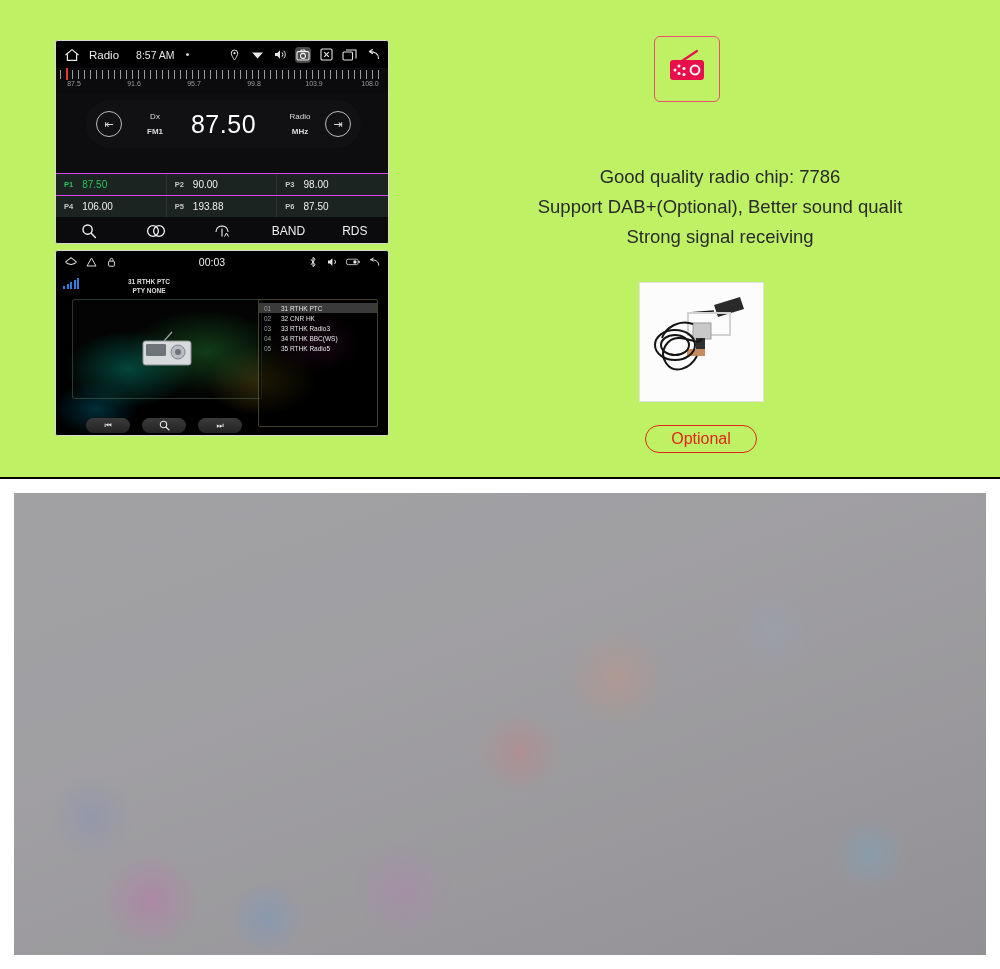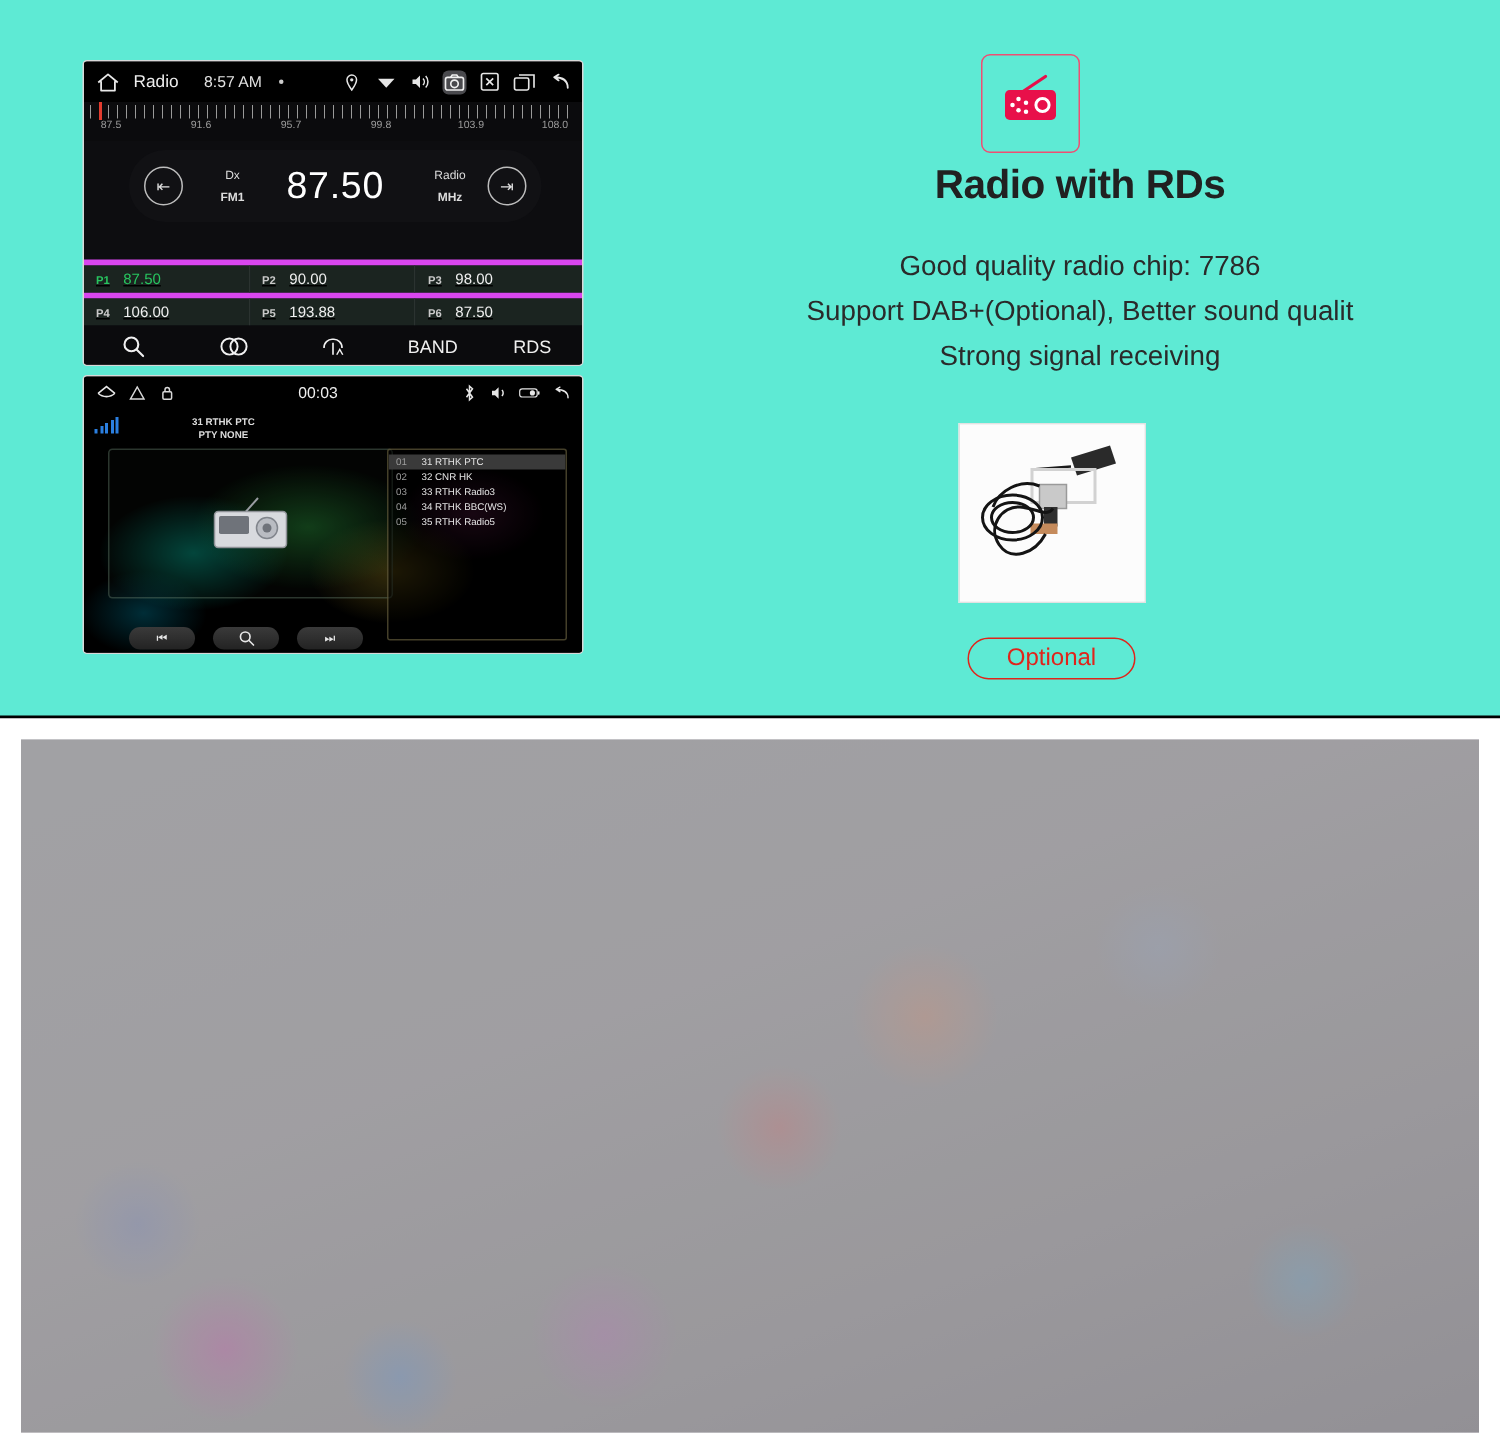--- a/index.html
+++ b/index.html
@@ -5,21 +5,21 @@
   * { box-sizing: border-box; margin: 0; padding: 0; }
   html, body {
     width: 1000px; height: 969px;
     background: #ffffff;
     font-family: "Liberation Sans", sans-serif;
     overflow: hidden;
   }
   .page { position: relative; width: 1000px; height: 969px; background:#fff; }
 
   
-  .sec-radio { position:absolute; left:0; top:0; width:1000px; height:478px; background:#5eead4; }
+  .sec-radio { position:absolute; left:0; top:0; width:1000px; height:478px; background:#bef264; }
   .divider-line { position:absolute; left:0; top:477px; width:1000px; height:2px; background:#000; }
 
   
   .screen1 {
     position:absolute; left:55px; top:40px; width:334px; height:204px;
     background:#0a0a0c; border:1px solid #d8d8d8; border-radius:3px; overflow:hidden;
   }
   .statusbar {
     height:27px; background:#000; display:flex; align-items:center;
     padding:0 8px; color:#e8e8e8; font-size:11px; gap:7px;
@@ -63,21 +63,21 @@
   .pill-freq { flex:1 1 auto; text-align:center; font-size:25px; color:#fff; letter-spacing:0.5px; }
   .pty-row {
     position:absolute; left:0; top:62px; width:100%; height:17px;
     display:flex; font-size:8.5px; color:#d4c9b0; align-items:center;
   }
   .pty-row .c1 { width:33.3%; }
   .pty-row .c2 { width:33.3%; text-align:center; color:#e0d5bd; font-weight:bold; padding-left:4px;}
   .pty-row .c3 { width:33.3%; text-align:left; color:#e0d5bd; font-weight:bold; padding-left:8px;}
 
   .presets { position:absolute; left:0; top:79px; width:100%; }
-  .preset-row { display:flex; height:22px; border-top:4px solid #d946ef;text-decoration:underline; }
+  .preset-row { display:flex; height:22px; border-top:1px solid #d946ef; }
   .preset-cell {
     flex:1 1 33.33%; display:flex; align-items:center; gap:9px;
     background:#1b2420; border-right:1px solid #2b3330; padding-left:8px;
   }
   .preset-cell:last-child { border-right:none; }
   .pk { font-size:7.5px; color:#c9c9c9; font-weight:bold; }
   .pv { font-size:10px; color:#f0f0f0; }
   .preset-cell.active .pk,
   .preset-cell.active .pv { color:#27c55f; }
 
@@ -435,21 +435,20 @@
           <circle cx="31" cy="23" r="4.4" fill="none" stroke="#ffffff" stroke-width="2"></circle>
           <circle cx="15" cy="19" r="1.5" fill="#ffffff"></circle>
           <circle cx="20" cy="21.5" r="1.5" fill="#ffffff"></circle>
           <circle cx="15" cy="26.5" r="1.5" fill="#ffffff"></circle>
           <circle cx="20" cy="27.5" r="1.5" fill="#ffffff"></circle>
           <circle cx="11" cy="23" r="1.5" fill="#ffffff"></circle>
         </svg>
       </span>
     </div>
 
-    <div class="r-title">Radio with RDs</div>
     <div class="r-lines">
       <p>Good quality radio chip: 7786</p>
       <p>Support DAB+(Optional), Better sound qualit</p>
       <p>Strong signal receiving</p>
     </div>
 
     <div class="ant-box">
       <svg width="123" height="118" viewBox="0 0 123 118">
         <rect width="123" height="118" fill="#fcfcfc"></rect>
         <path d="M74 22 L100 14 L104 26 L78 34 Z" fill="#2a2a2a"></path>

